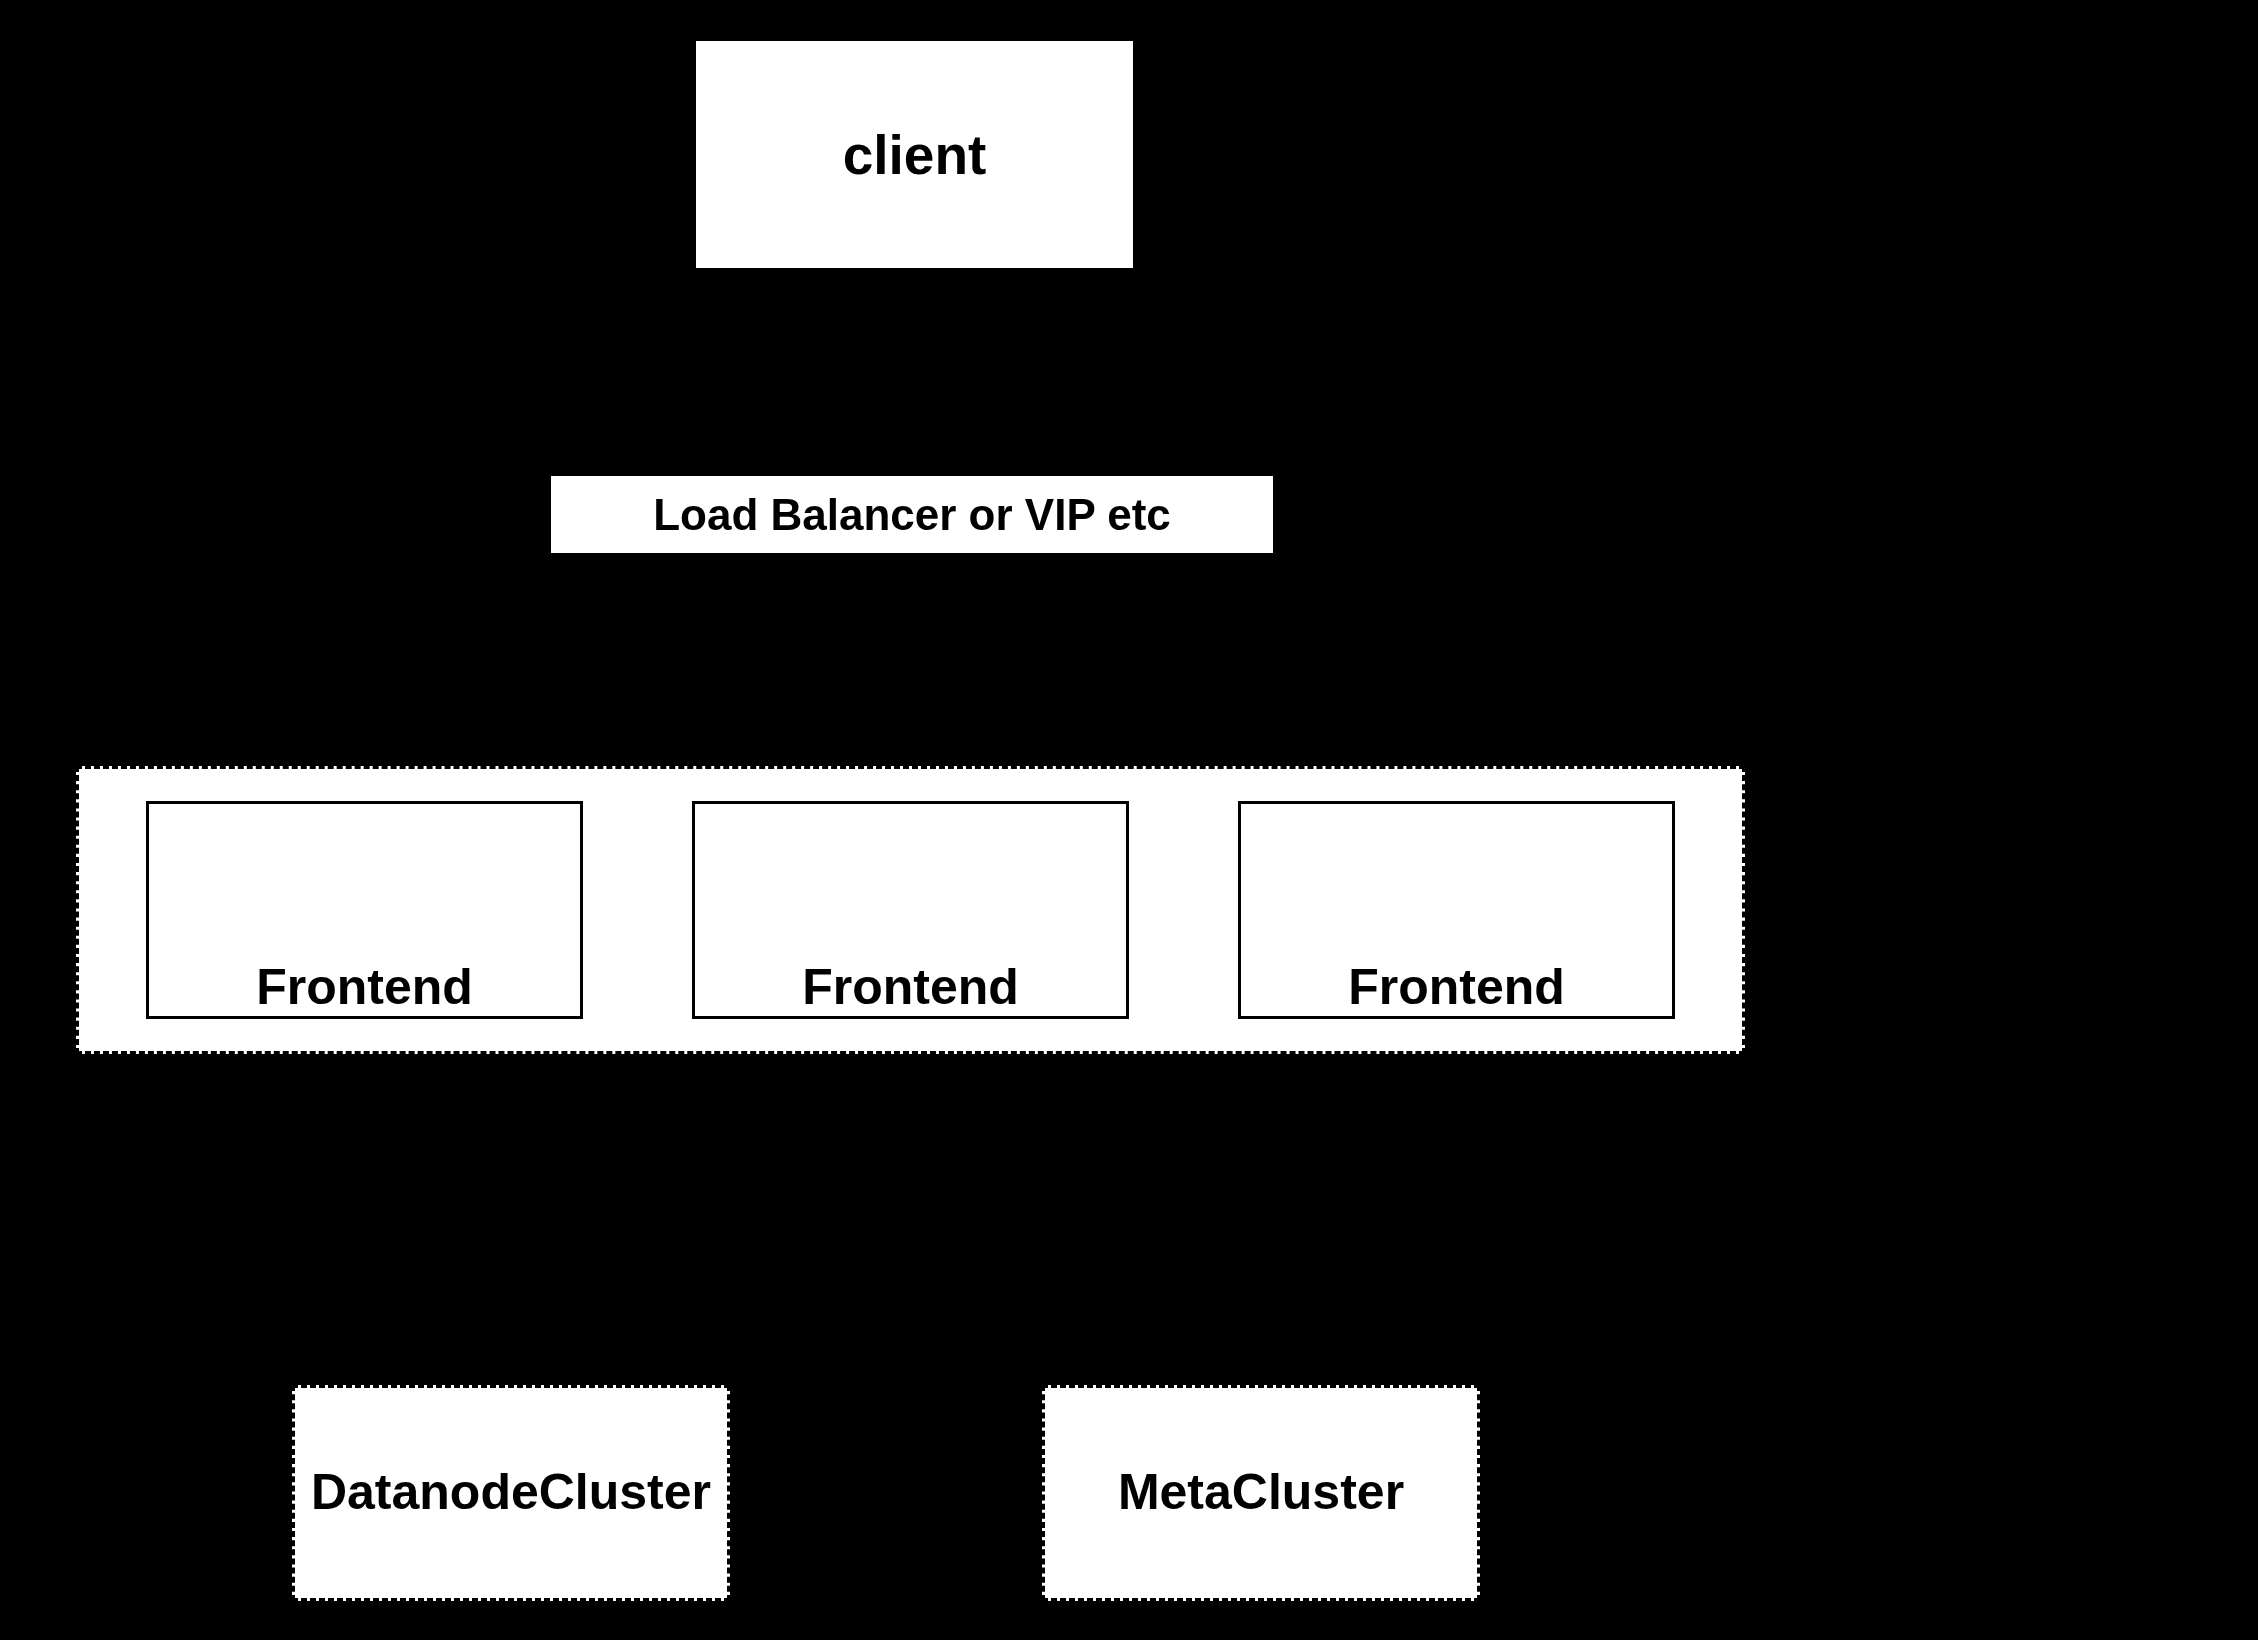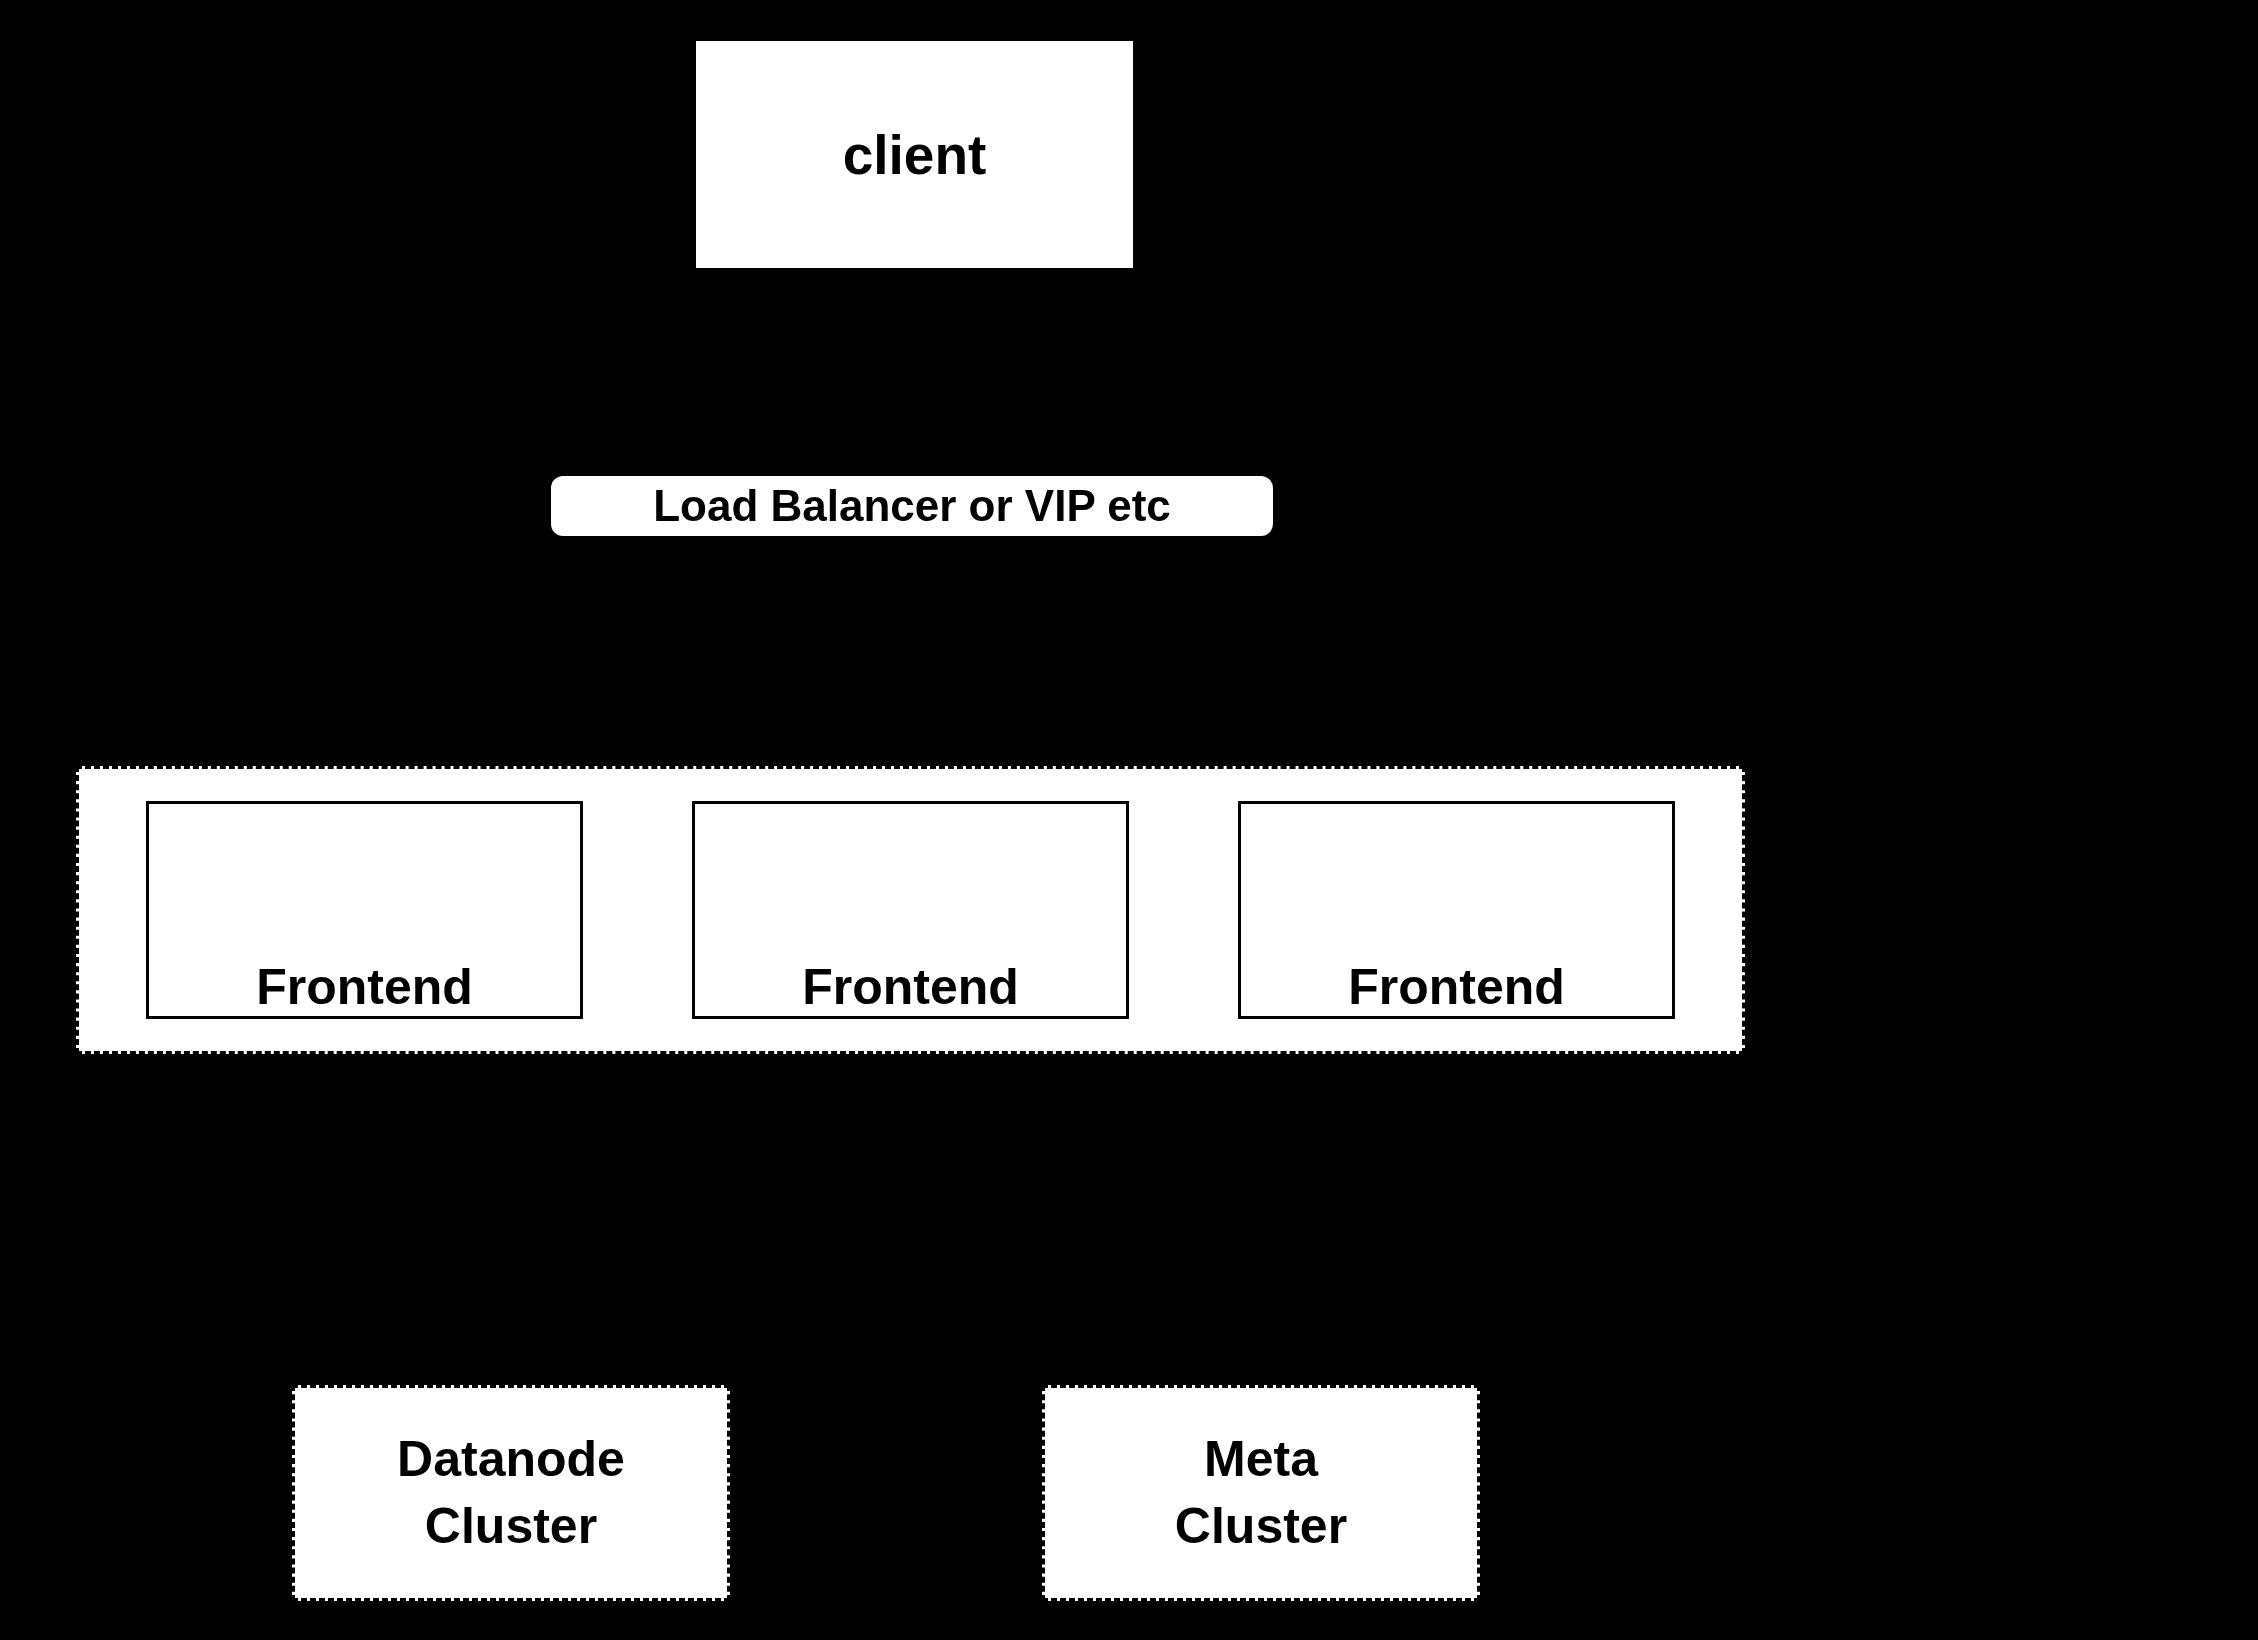--- a/index.html
+++ b/index.html
@@ -36,23 +36,22 @@
     top: 41px;
     width: 437px;
     height: 227px;
     font-size: 55px;
   }
   
   .lb-node {
     left: 551px;
     top: 476px;
     width: 722px;
-    height: 60px;
+    height: 77px;
     font-size: 44px;
-    border-radius: 12px;
   }
   
   .frontend-group {
     position: absolute;
     left: 76px;
     top: 766px;
     width: 1669px;
     height: 288px;
     background: #ffffff;
     border: 3.6px dashed #000000;
@@ -75,21 +74,21 @@
     font-size: 50px;
   }
   
   .cluster-node {
     position: absolute;
     background: #ffffff;
     border: 3.6px dashed #000000;
     box-sizing: border-box;
     color: #000000;
     display: flex;
-    flex-direction: column;
+    flex-direction: row;
     align-items: center;
     justify-content: center;
     text-align: center;
     font-size: 50px;
     line-height: 1.35;
   }
   .datanode-cluster {
     left: 292px;
     top: 1385px;
     width: 438px;

